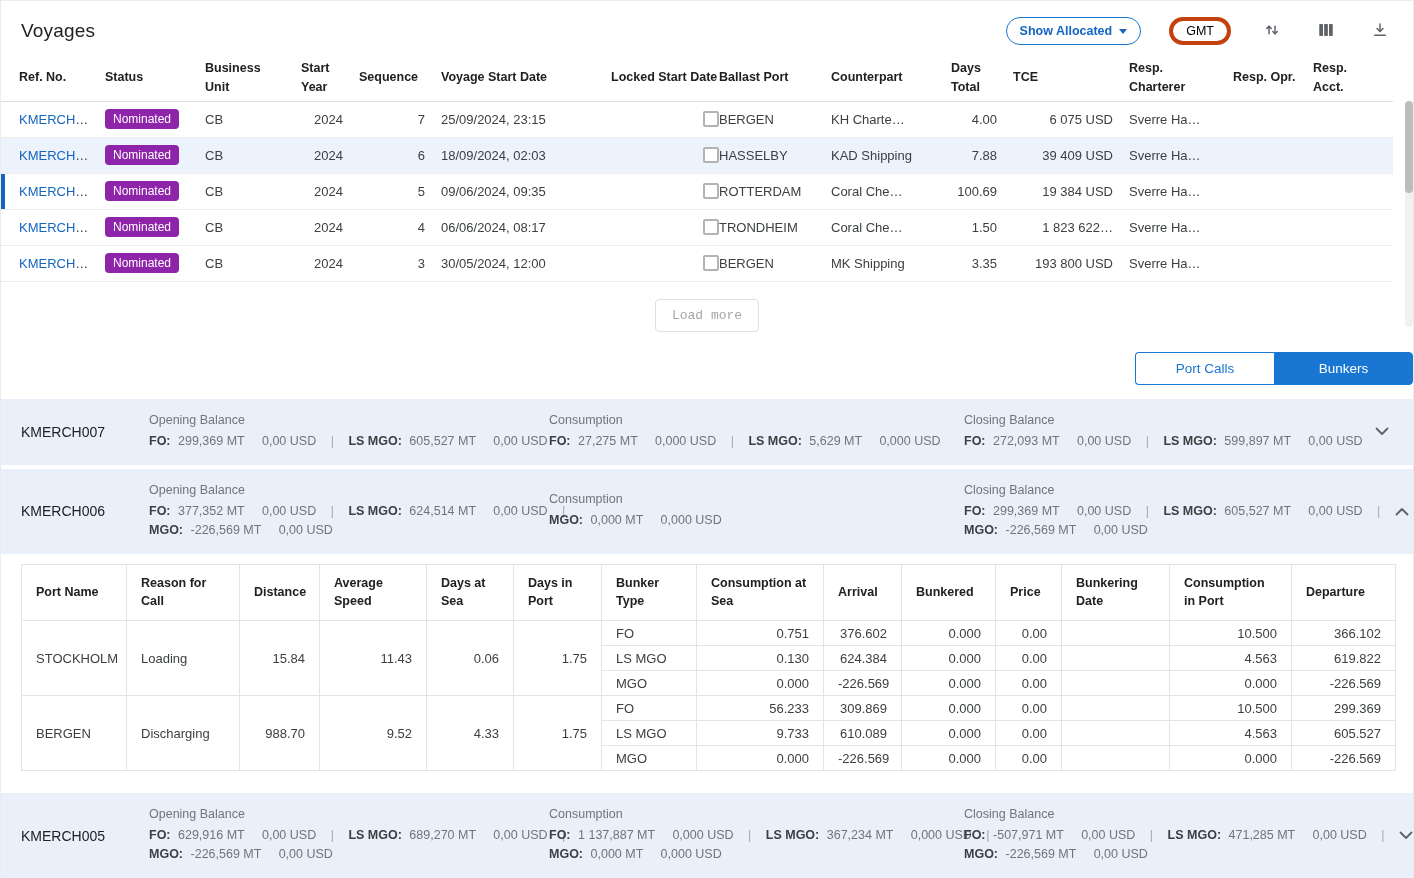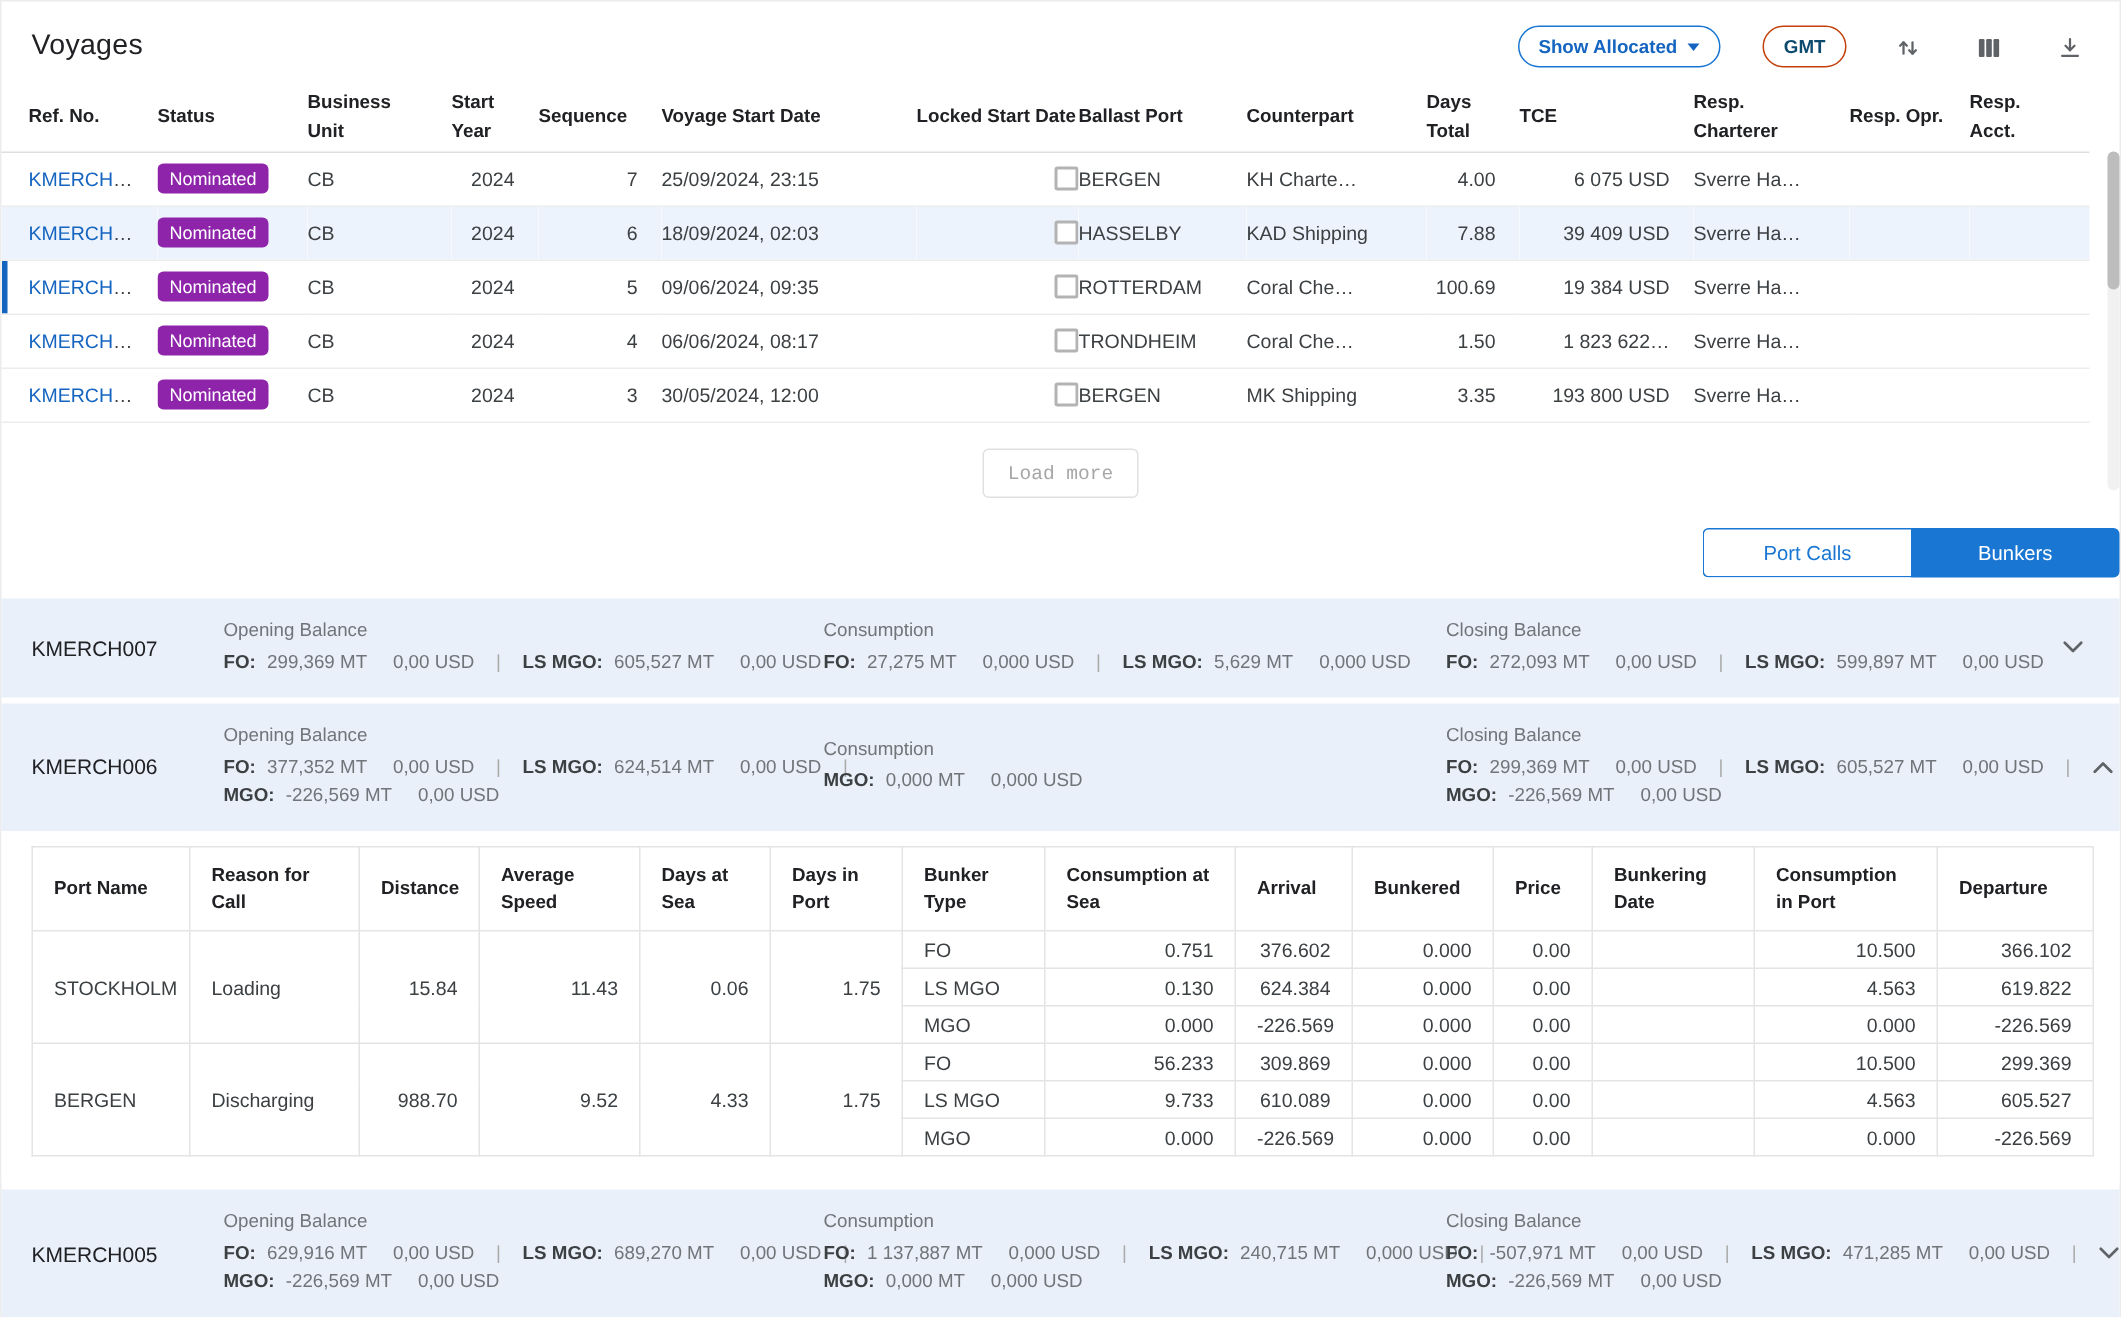--- a/index.html
+++ b/index.html
@@ -4,25 +4,25 @@
 <style>
   *{box-sizing:border-box}
   html,body{margin:0;padding:0}
   body{width:1414px;height:878px;overflow:hidden;background:#fff;
        font-family:"Liberation Sans",sans-serif;color:#3c4043;font-size:13px}
   .page{width:1414px;height:878px;border:1px solid #ececec;background:#fff}
 
   
   .topbar{display:flex;justify-content:space-between;align-items:center;padding:16px 20px 10px}
   .title{font-size:19px;font-weight:400;color:#202124;letter-spacing:.2px}
-  .controls{display:flex;align-items:flex-end;gap:28px}
+  .controls{display:flex;align-items:flex-start;gap:28px}
   .pill{height:28px;border-radius:15px;display:inline-flex;align-items:center;padding:0 13px;
         font-size:12.5px;background:#fff;cursor:pointer;user-select:none;white-space:nowrap}
   .pill-allocated{border:1.5px solid #1976d2;color:#1565c0;font-weight:700;gap:7px}
-  .pill-gmt{border:1px solid #c2410c;color:#0c4a6e;font-weight:700}
+  .pill-gmt{border:4px solid #c2410c;color:#000000;font-weight:400}
   .caret{width:0;height:0;border-left:4px solid transparent;border-right:4px solid transparent;border-top:5px solid #1565c0}
   .iconbtn{width:26px;height:26px;display:flex;align-items:center;justify-content:center;cursor:pointer}
 
   
   .tablewrap{position:relative;width:1414px}
   table.voyages{border-collapse:collapse;table-layout:fixed;width:1392px;font-size:13px}
   .voyages thead th{font-size:12.5px;font-weight:700;color:#202124;vertical-align:middle;
         padding:4px 16px 4px 0;height:46px;border-bottom:1px solid #dedede;text-align:left;line-height:1.5}
   .voyages tbody td{height:36px;padding:0 16px 0 0;border-bottom:1px solid #ececec;
         color:#3c4043;white-space:nowrap;overflow:hidden;text-overflow:ellipsis}
@@ -478,21 +478,21 @@
       </div>
     </div>
     <div class="bgroup g2">
       <div class="glabel">Consumption</div>
       <div class="bline">
         <span class="fuel">FO:</span>
         <span class="qty">1 137,887 MT</span>
         <span class="usd">0,000 USD</span>
         <span class="sep"></span>
         <span class="fuel">LS MGO:</span>
-        <span class="qty">240,715 MT</span>
+        <span class="qty">367,234 MT</span>
         <span class="usd">0,000 USD</span>
         <span class="sep"></span>
       </div>
       <div class="bline">
         <span class="fuel">MGO:</span>
         <span class="qty">0,000 MT</span>
         <span class="usd">0,000 USD</span>
       </div>
     </div>
     <div class="bgroup g3">

